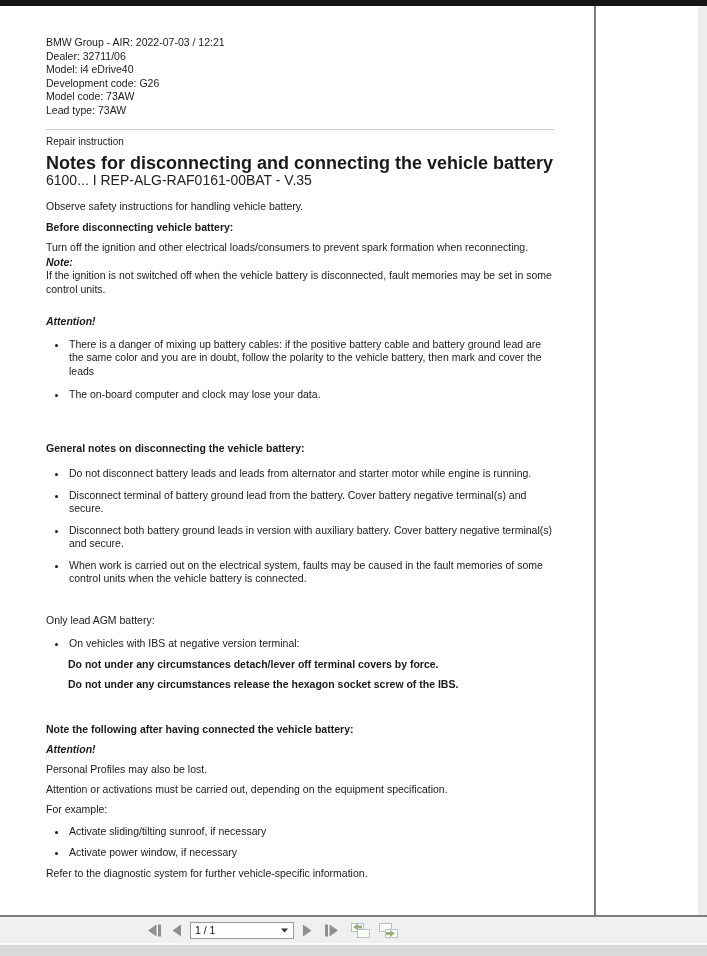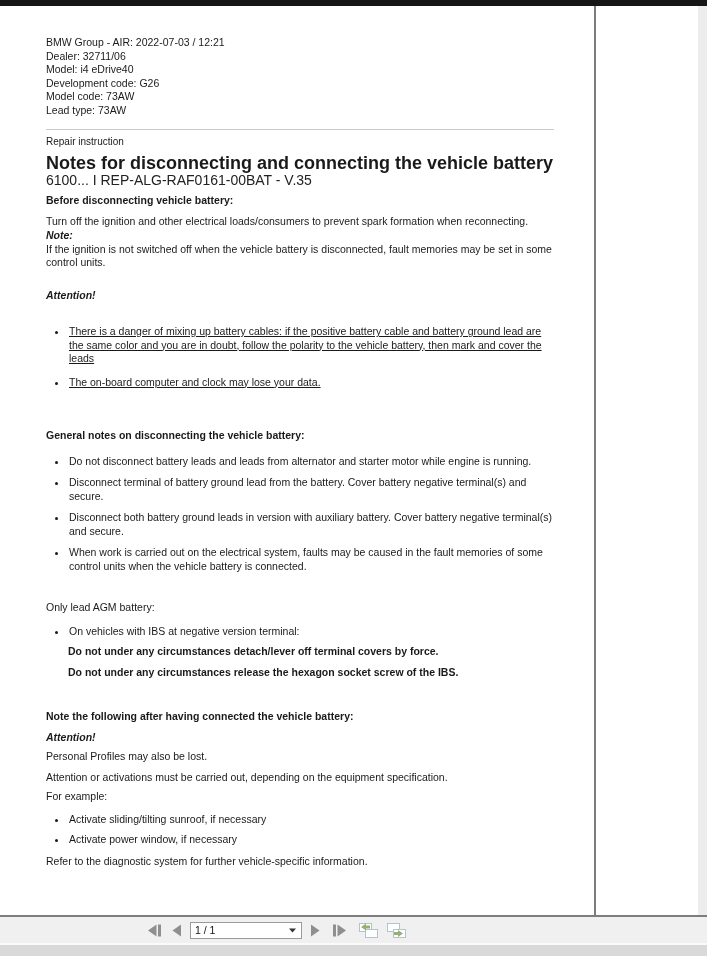--- a/index.html
+++ b/index.html
@@ -22,35 +22,35 @@
   .mt-note{margin-top:1px;font-weight:bold;}
   .mt-attn{margin-top:19px;}
   .mt-general{margin-top:40px;}
   .mt-agm{margin-top:28px;}
   .mt-after{margin-top:31px;}
   .mt-refer{margin-top:8px;}
   .b{font-weight:bold;}
   .i{font-style:italic;}
   .bi{font-style:italic;font-weight:bold;}
   ul{margin:0;padding-left:22px;list-style:disc;}
-  ul.u1{margin-top:23px;text-decoration:underline;}  ul.u1 li + li{margin-top:10px;}
+  ul.u1{margin-top:9px;}  ul.u1 li + li{margin-top:10px;}
   ul.u2{margin-top:12px;} ul.u2 li + li{margin-top:8px;}
   ul.u3{margin-top:10px;}
   ul.u4{margin-top:9px;}  ul.u4 li + li{margin-top:7px;}
   li{padding-left:1px;}
   .warn{margin-top:7px;padding-left:22px;font-weight:bold;}
   .toolbar-line{position:absolute;left:0;top:915px;width:707px;height:2px;background:#7d7d7d;}
   .toolbar{position:absolute;left:0;top:917px;width:707px;height:26px;background:#f0f0f0;
            display:flex;align-items:center;padding-left:147px;box-sizing:border-box;}
   .toolbar-light{position:absolute;left:0;top:943px;width:707px;height:2px;background:#fafafa;}
   .bottom-strip{position:absolute;left:0;top:945px;width:707px;height:11px;background:#d9d9d9;}
   .nav-btn{background:none;border:none;padding:0;margin:0;display:flex;align-items:center;
            cursor:default;height:18px;}
   .nav-btn svg{display:block;}
-  .combo{width:112px;height:17px;background:#fff;border:1px solid #9a9a9a;box-sizing:border-box;
+  .combo{width:104px;height:17px;background:#fff;border:1px solid #9a9a9a;box-sizing:border-box;
          display:flex;align-items:center;justify-content:space-between;padding:0 5px 0 4px;
          margin:0 8px;font-size:10.5px;color:#111;}
   .g1{margin-left:10px;} .g3{margin-left:12px;}
   .g4{margin-left:11px;} .g5{margin-left:6px;}
 </style>
 </head>
 <body>
 
 <div class="screen">
 
@@ -65,20 +65,21 @@
       <div>Model code: 73AW</div>
       <div>Lead type: 73AW</div>
     </div>
 
     <hr class="sep">
 
     <div class="kicker">Repair instruction</div>
     <h1 class="title">Notes for disconnecting and connecting the vehicle battery</h1>
     <div class="code">6100... I REP-ALG-RAF0161-00BAT - V.35</div>
 
+    <p class="mt-observe">Observe safety instructions for handling vehicle battery.</p>
     <p class="mt-sm b">Before disconnecting vehicle battery:</p>
     <p class="mt-sm">Turn off the ignition and other electrical loads/consumers to prevent spark formation when reconnecting.</p>
 
     <p class="mt-note i">Note:</p>
     <p>If the ignition is not switched off when the vehicle battery is disconnected, fault memories may be set in some control units.</p>
 
     <p class="mt-attn bi">Attention!</p>
     <ul class="u1">
       <li>There is a danger of mixing up battery cables: if the positive battery cable and battery ground lead are the same color and you are in doubt, follow the polarity to the vehicle battery, then mark and cover the leads</li>
       <li>The on-board computer and clock may lose your data.</li>

